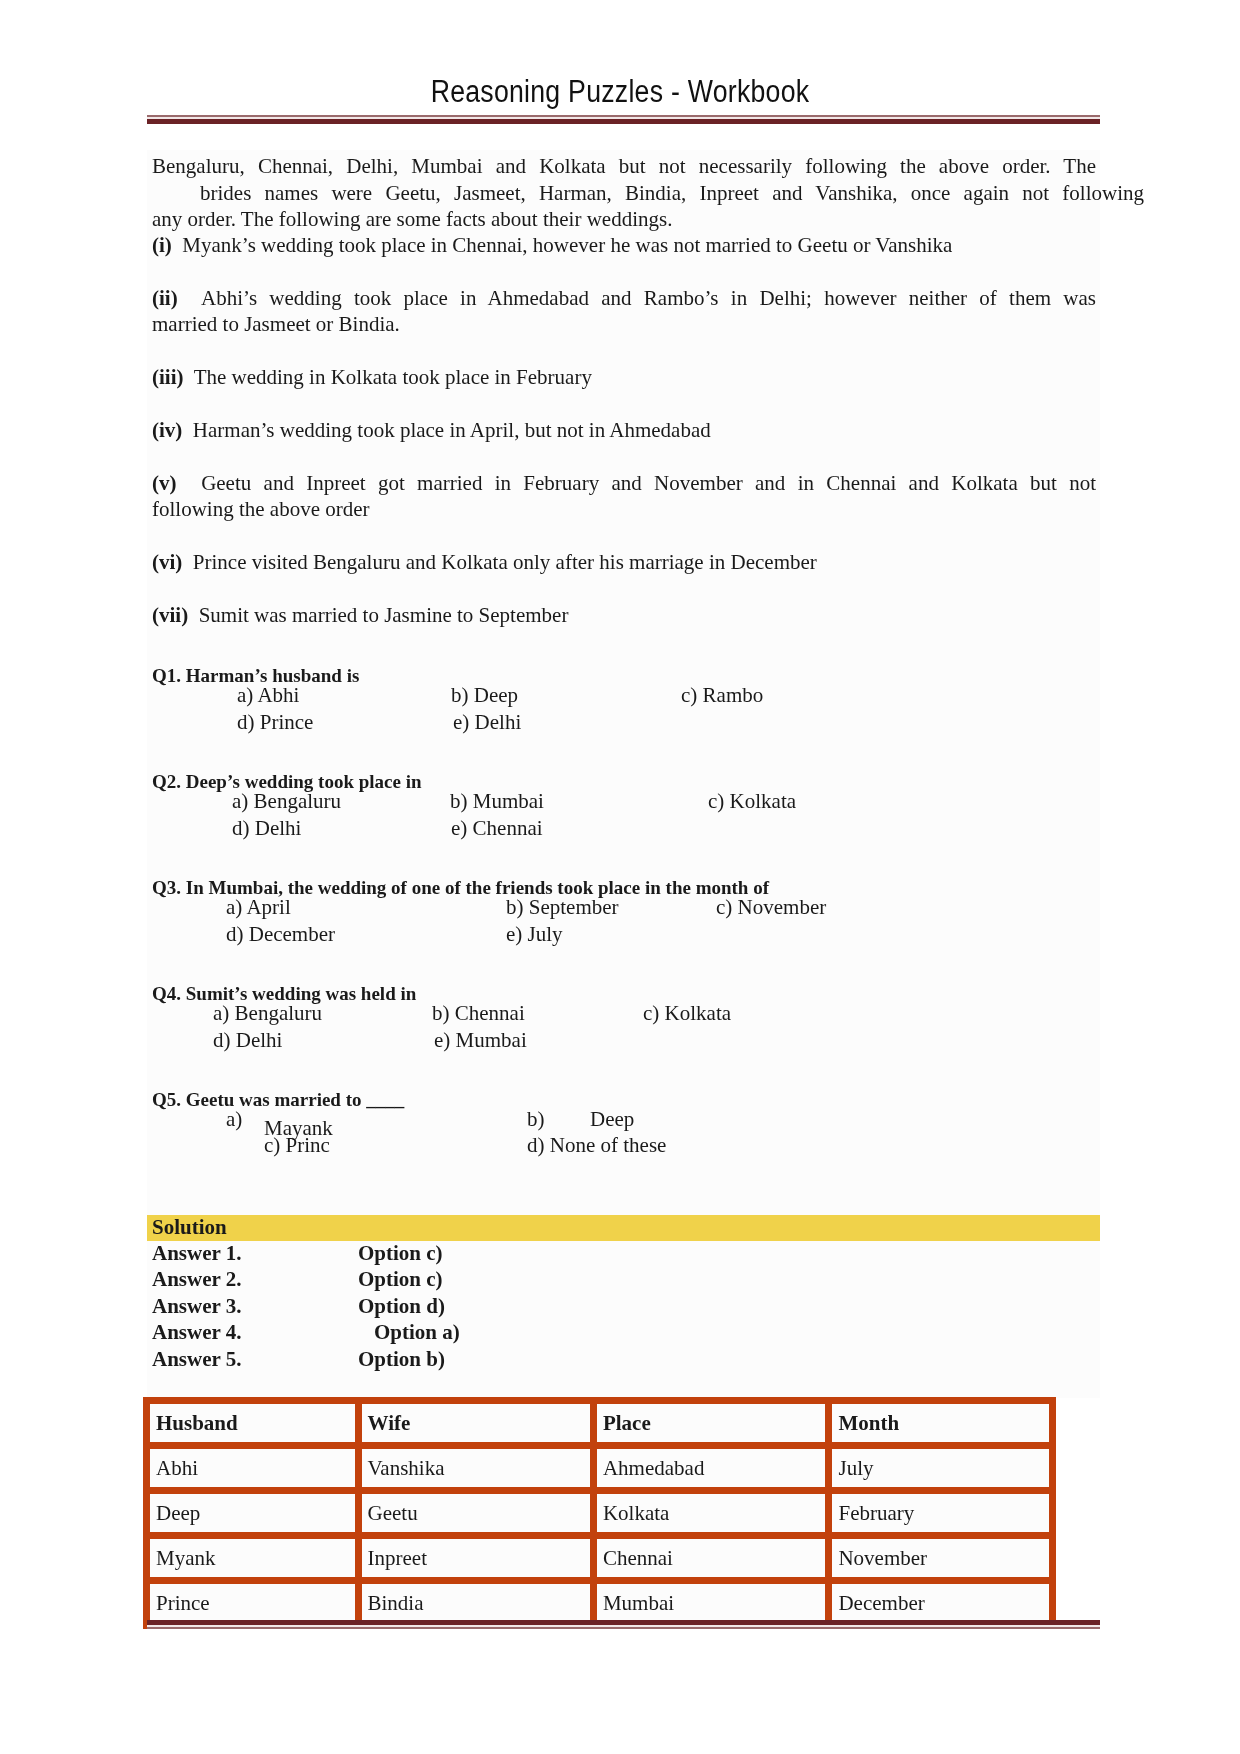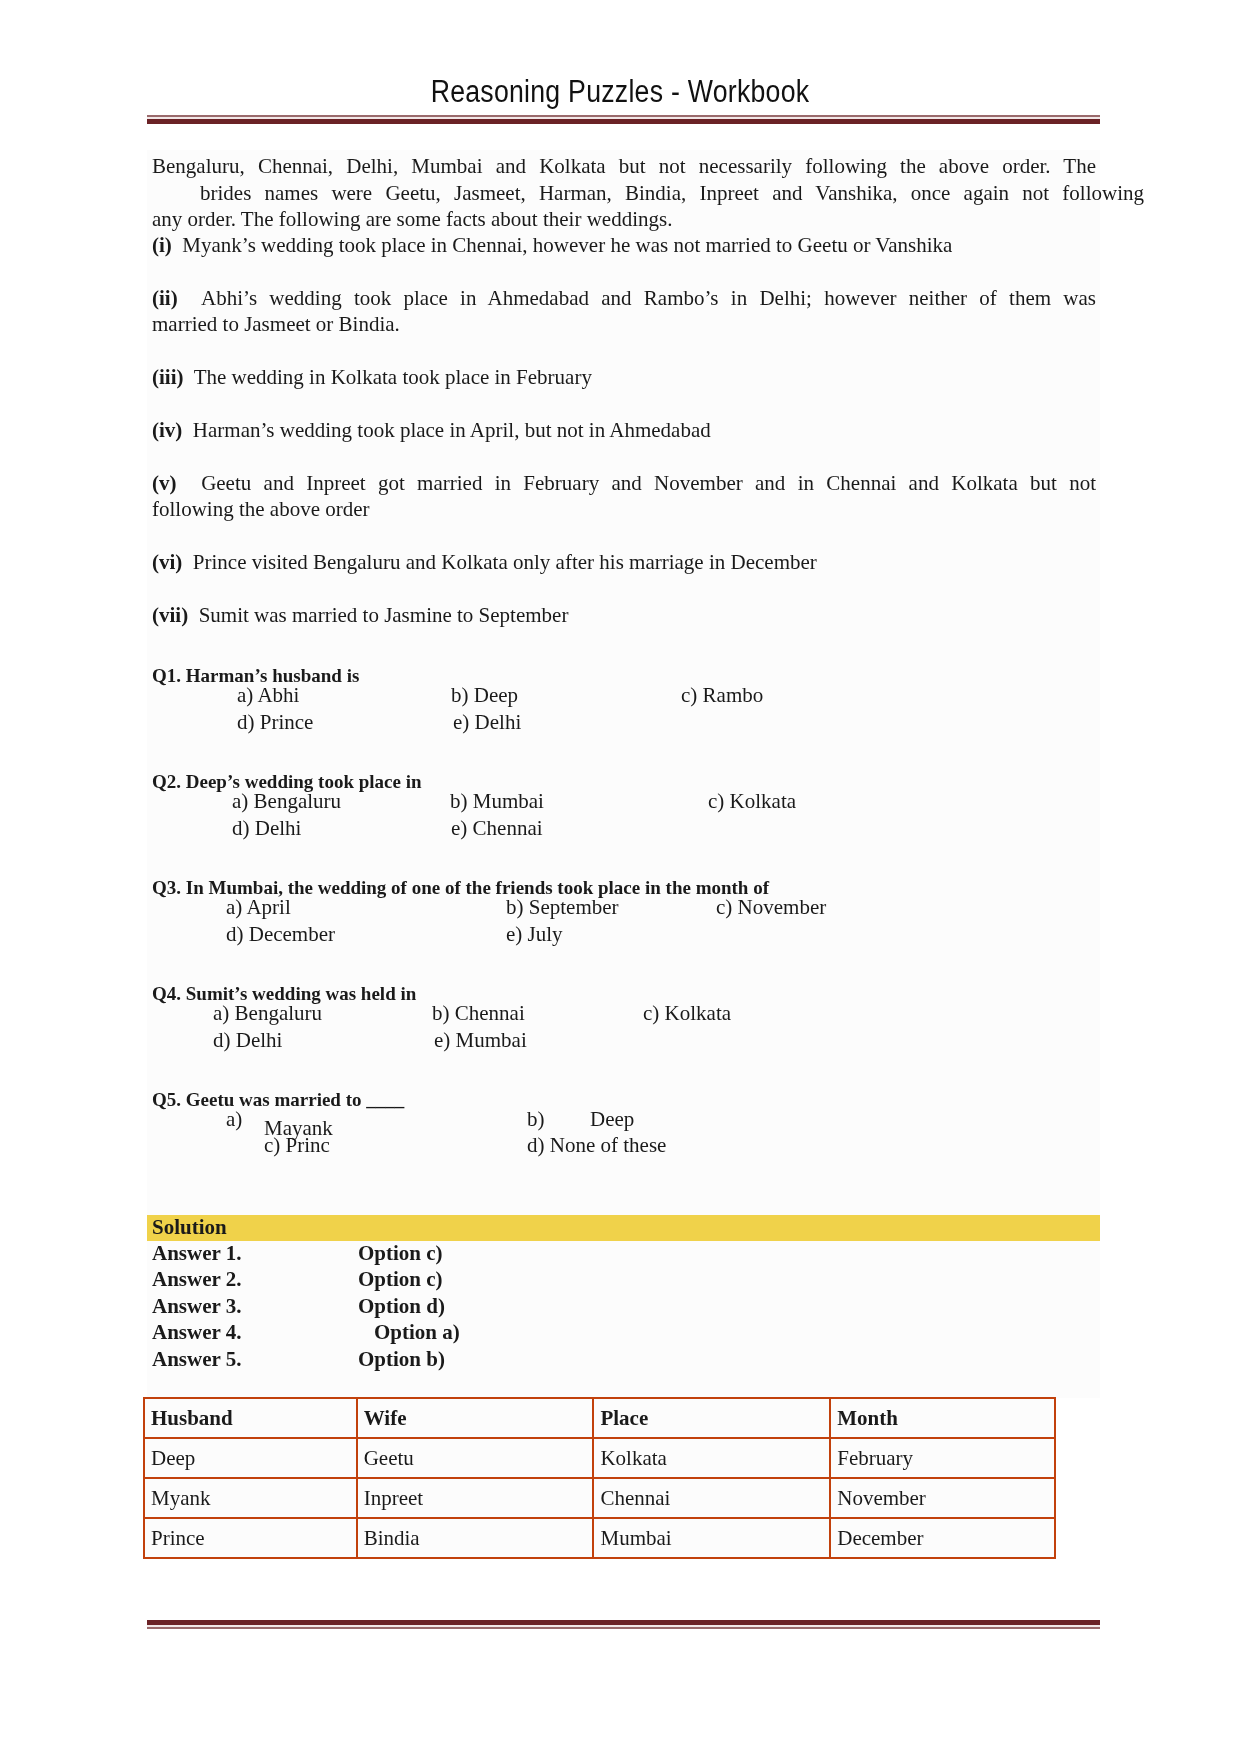--- a/index.html
+++ b/index.html
@@ -39,21 +39,21 @@
     }
     .solution-label { position: absolute; left: 152px; top: 1214px; font-size: 21px; font-weight: bold; line-height: 26px; }
     .ans { position: absolute; font-size: 21px; font-weight: bold; line-height: 26.5px; }
 
     table.sol-table {
       position: absolute; left: 143px; top: 1397px; width: 913px;
       border-collapse: collapse; background: #fcfcfc;
       font-size: 21px;
     }
     table.sol-table td, table.sol-table th {
-      border: 2px solid #c2410c; height: 38px; padding: 0 6px;
+      border: 7px solid #c2410c; height: 38px; padding: 0 6px;
       text-align: left; vertical-align: middle; font-weight: normal;
     }
     table.sol-table th { font-weight: bold; }
   </style>
 </head>
 <body>
 
 <div class="page-title">Reasoning Puzzles - Workbook</div>
 
 <div class="rule-top">
@@ -150,20 +150,26 @@
       <col style="width:224px">
     </colgroup>
   <tbody>
       <tr>
     <th>Husband</th>
     <th>Wife</th>
     <th>Place</th>
     <th>Month</th>
   </tr>
   <tr>
+    <td>Abhi</td>
+    <td>Vanshika</td>
+    <td>Ahmedabad</td>
+    <td>July</td>
+  </tr>
+  <tr>
     <td>Deep</td>
     <td>Geetu</td>
     <td>Kolkata</td>
     <td>February</td>
   </tr>
   <tr>
     <td>Myank</td>
     <td>Inpreet</td>
     <td>Chennai</td>
     <td>November</td>

